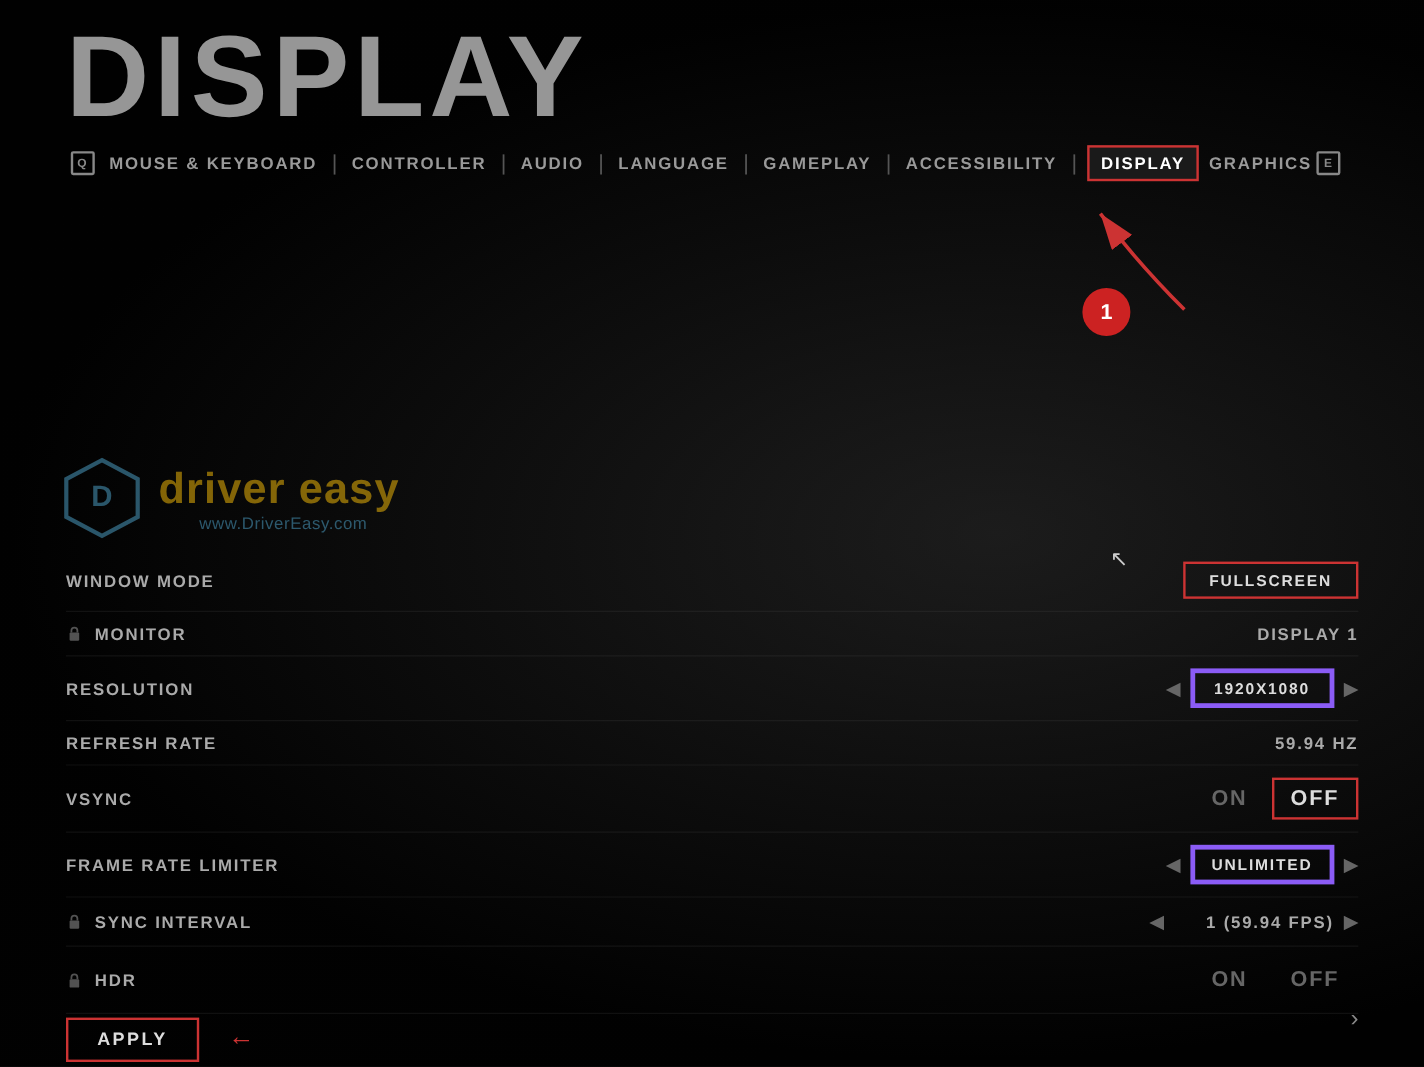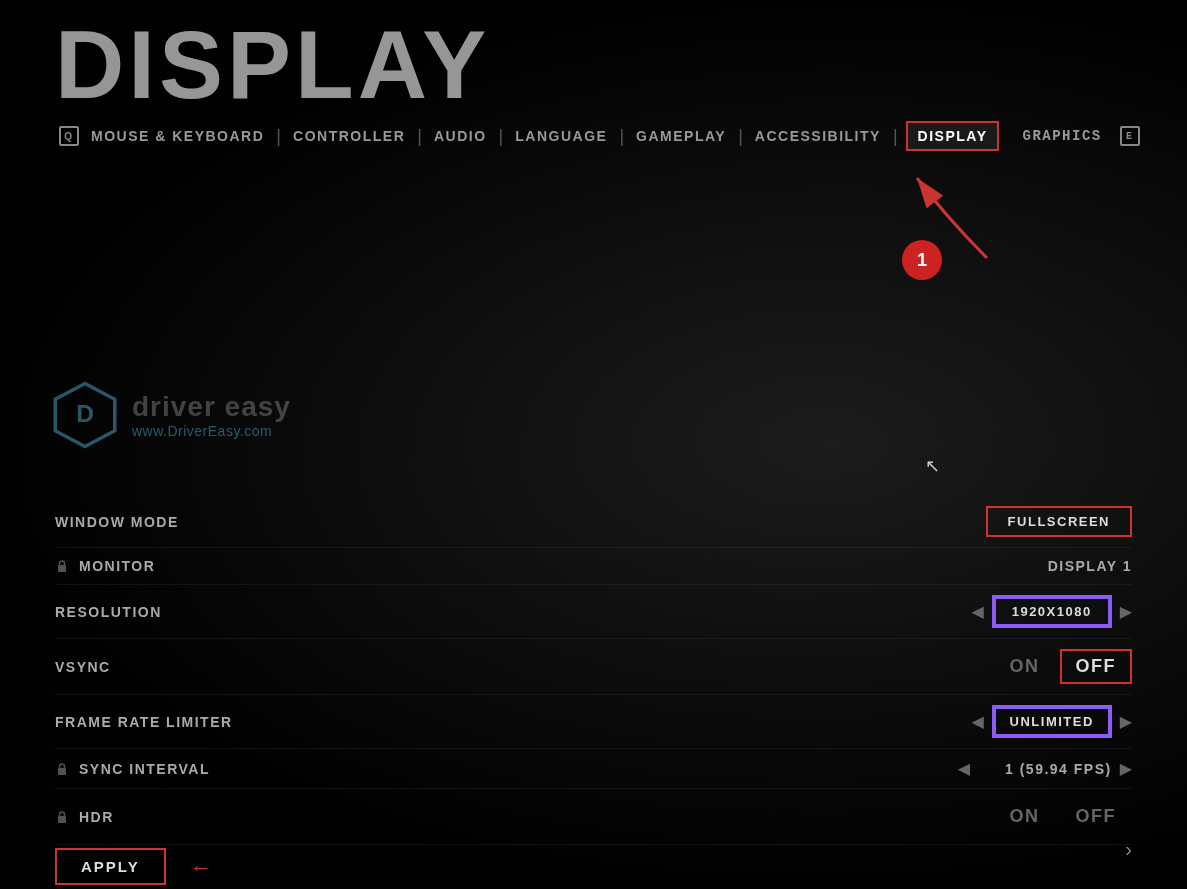--- a/index.html
+++ b/index.html
@@ -137,31 +137,32 @@
       width: 70px;
       height: 70px;
     }
 
     .watermark-text {
       display: flex;
       flex-direction: column;
     }
 
     .watermark-brand {
-      font-size: 28px;
+      font-size: 36px;
       font-weight: 900;
-      color: #737373;
+      color: #eab308;
       letter-spacing: 1px;
       text-align: right;
     }
 
     .watermark-url {
       font-size: 14px;
       color: #4a9abf;
       letter-spacing: 0.5px;
+      margin-left: 34px;
     }
 
     
     .settings-panel {
       position: absolute;
       bottom: 40px;
       left: 0;
       right: 0;
       padding: 0 55px;
     }
@@ -401,21 +402,21 @@
     <div class="nav-tab-item">
       <span>ACCESSIBILITY</span>
     </div>
 
     <span class="nav-separator">|</span>
 
     <div class="nav-tab-item active">
       <span>DISPLAY</span>
     </div>
 
-    <div class="nav-tab-item" style="gap:18px; margin-left:19px;font-family:Liberation Mono, monospace;">
+    <div class="nav-tab-item" style="gap:4px; margin-left:4px;">
       <span>GRAPHICS</span>
       <span class="nav-tab-icon key-e">E</span>
     </div>
 
   </nav>
 
   <div class="watermark">
     <svg class="watermark-hex" viewBox="0 0 80 80">
       <polygon points="40,4 74,22 74,58 40,76 6,58 6,22" fill="none" stroke="#4a9abf" stroke-width="4"></polygon>
       <text x="40" y="48" text-anchor="middle" fill="#4a9abf" font-size="28" font-weight="900">D</text>
@@ -465,20 +466,28 @@
       <div class="setting-label">
         <span>RESOLUTION</span>
       </div>
       <div class="setting-control slider-control">
         <span class="slider-arrow">◀</span>
         <span class="slider-value">1920x1080</span>
         <span class="slider-arrow">▶</span>
       </div>
     </div>
 
+    <div class="setting-row">
+      <div class="setting-label">
+        <span>REFRESH RATE</span>
+      </div>
+      <div class="setting-control">
+        <span class="value-text">59.94 Hz</span>
+      </div>
+    </div>
 
     <div class="setting-row">
       <div class="setting-label">
         <span>VSYNC</span>
       </div>
       <div class="setting-control toggle-control">
         <button class="toggle-btn">ON</button>
         <button class="toggle-btn selected">OFF</button>
       </div>
     </div>

